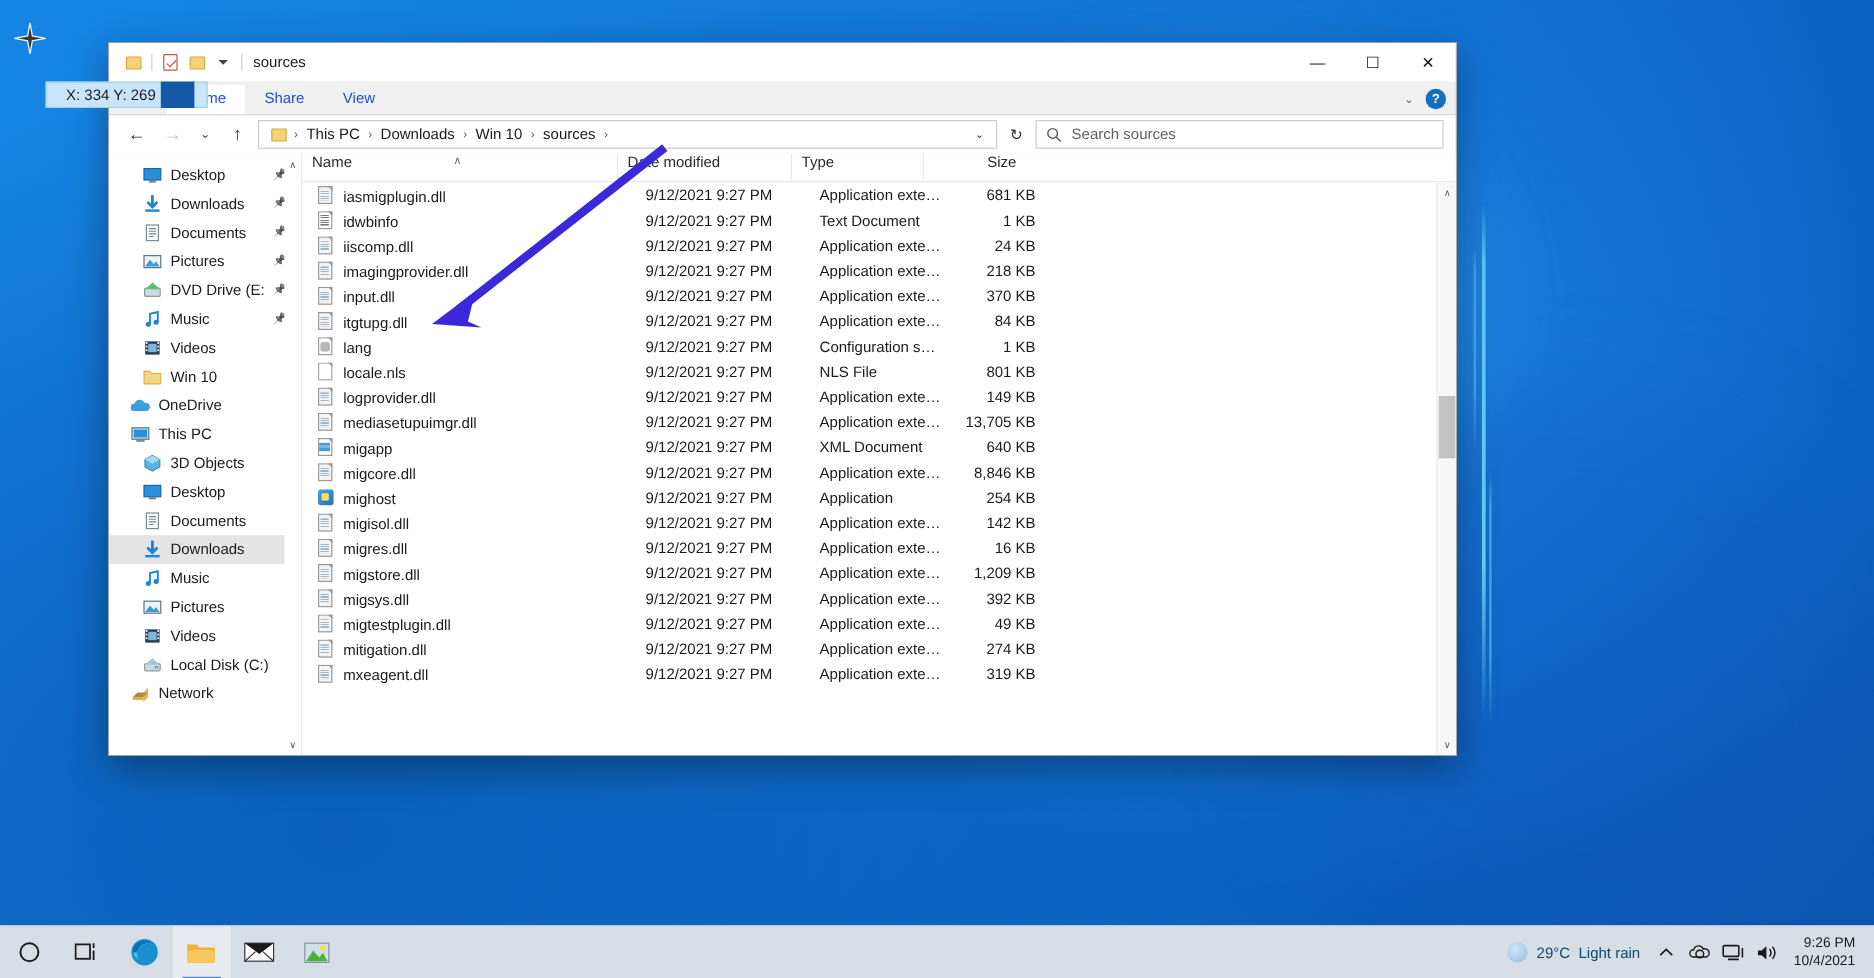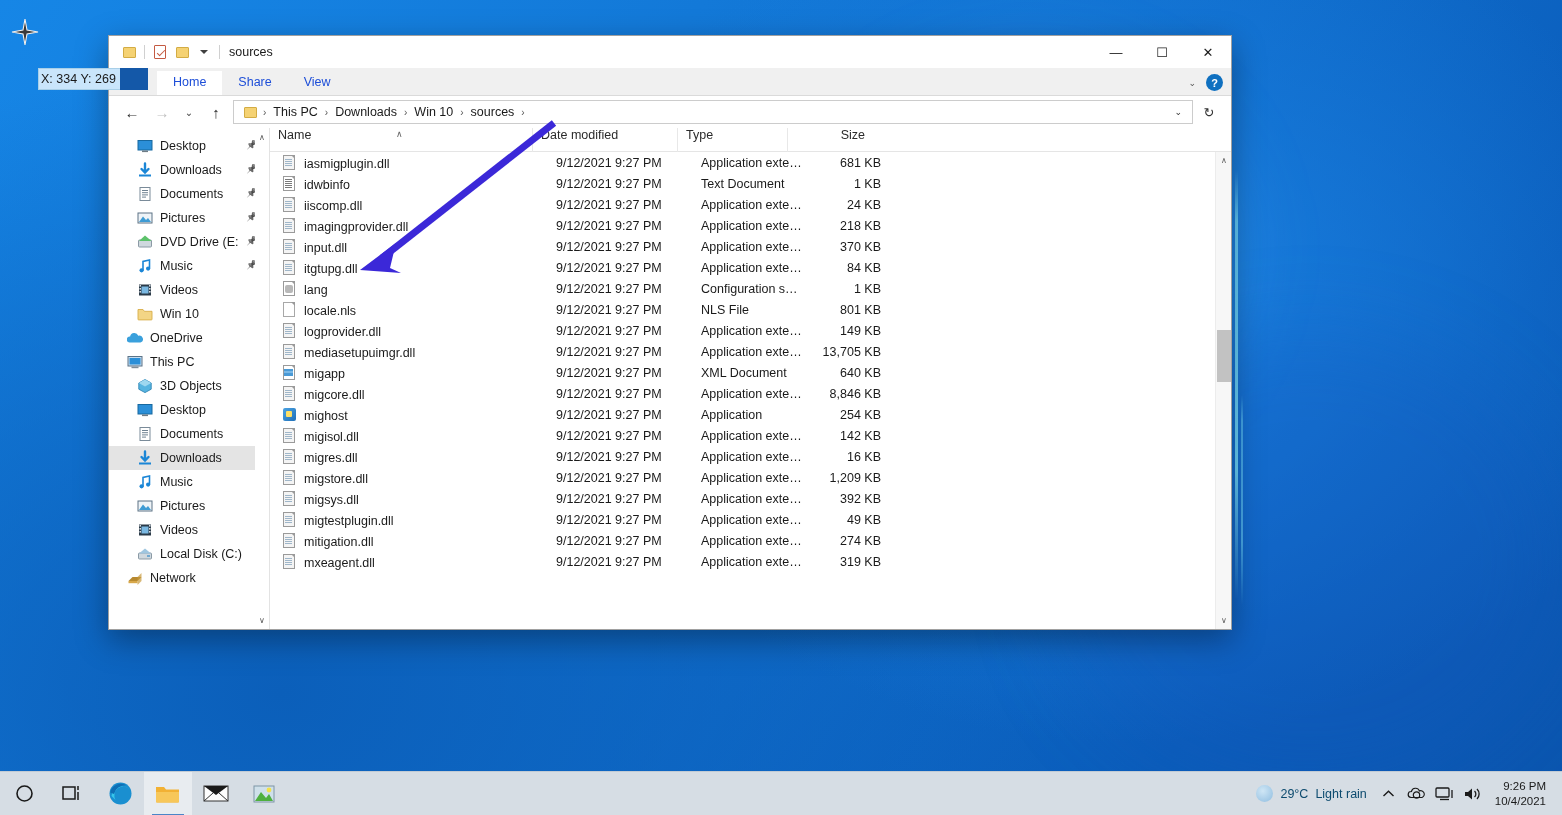--- a/index.html
+++ b/index.html
@@ -28,21 +28,21 @@
   }
   .wp-glow {
     position: absolute;
     border-radius: 50%;
     filter: blur(40px);
   }
 
   
   #explorer {
     position: absolute;
-    left: 108px; top: 35px;
+    left: 90px; top: 35px;
     width: 1124px; height: 595px;
     background: #f0f0f0;
     border: 1px solid #a0a0a0;
     box-shadow: 0 10px 30px rgba(0,0,0,.35);
     display: flex; flex-direction: column;
   }
 
   
   .titlebar {
     height: 32px; background: #ffffff;
@@ -262,21 +262,21 @@
   }
 
   
   #arrow-anno { position: absolute; left: 0; top: 0; width: 1562px; height: 815px; pointer-events: none; }
 
   
   #coord-tip {
     position: absolute; left: 38px; top: 68px;
     height: 22px; display: flex; align-items: center;
     background: #c9e5fb; color: #1a1a1a;
-    font-size: 12.5px; padding: 0 2px;
+    font-size: 12.5px; padding: 0 16px;
     border: 1px solid #a8cfe8;
   }
   #coord-tip .tailbox { width: 28px; height: 22px; background: #1458a8; margin-left: 4px; margin-right: -6px;
      display:flex; align-items:center; justify-content:center; color:#fff; font-size: 9px; }
 
   
   #cursor-cross { position: absolute; left: 8px; top: 17px; width: 34px; height: 34px; }
 
   
   #taskbar {
@@ -371,20 +371,27 @@
       <span class="crumb-sep">›</span>
       <span class="crumb">Downloads</span>
       <span class="crumb-sep">›</span>
       <span class="crumb">Win 10</span>
       <span class="crumb-sep">›</span>
       <span class="crumb">sources</span>
       <span class="crumb-sep">›</span>
       <span class="addr-caret">⌄</span>
     </div>
     <div class="refreshbtn">↻</div>
+    <div class="searchbox">
+      <svg width="13" height="13" viewBox="0 0 13 13">
+        <circle cx="5.2" cy="5.2" r="4.0" fill="none" stroke="#5a5a5a" stroke-width="1.2"></circle>
+        <line x1="8.3" y1="8.3" x2="12" y2="12" stroke="#5a5a5a" stroke-width="1.2"></line>
+      </svg>
+      <span>Search sources</span>
+    </div>
   </div>
 
   <div class="wbody">
 
     <div class="navpane">
       <div id="nav-items">
           <div class="navitem indent2">
             <span class="nico"><svg width="16" height="16" viewBox="0 0 16 16">
                 <rect x="1" y="2.5" width="14" height="9.5" fill="#2b8fd8" stroke="#17689f" stroke-width="1"></rect>
                 <rect x="5" y="12.5" width="6" height="1.6" fill="#6f7c86"></rect>

